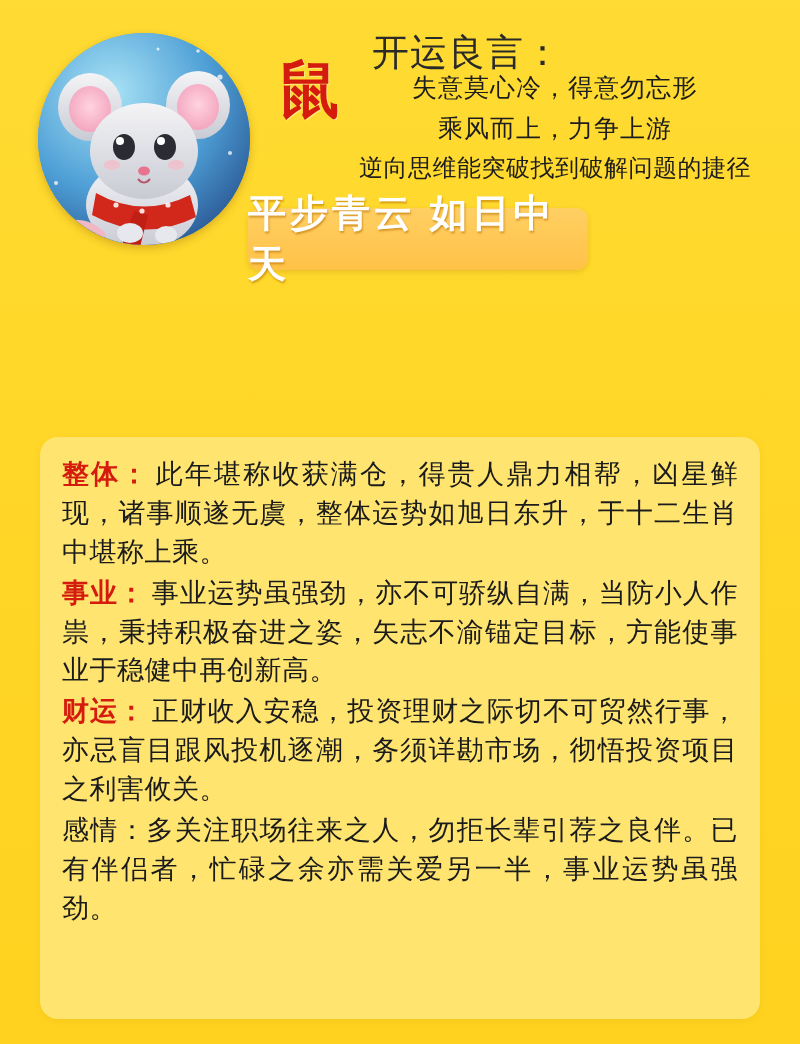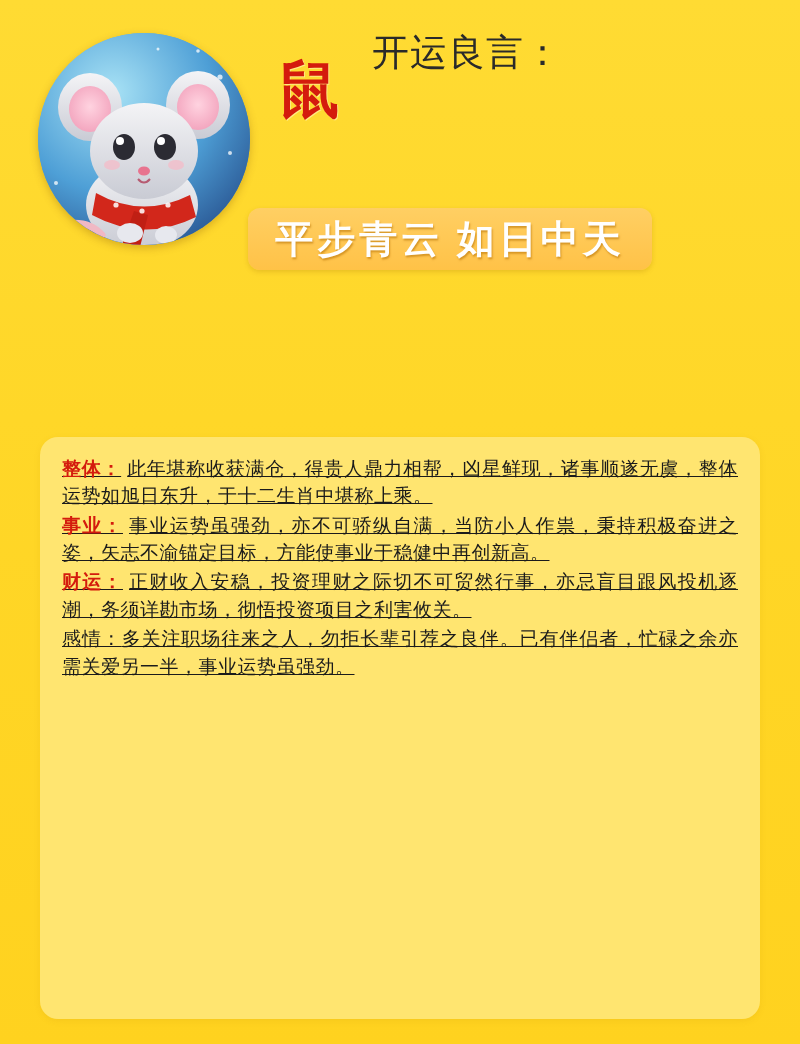--- a/index.html
+++ b/index.html
@@ -87,21 +87,21 @@
   }
   .luck-lines div:nth-child(3) {
     font-size: 24px;
     letter-spacing: 0.5px;
   }
 
   .banner {
     position: absolute;
     left: 248px;
     top: 208px;
-    width: 404px;
+    width: 340px;
     height: 62px;
     background: linear-gradient(180deg, #ffcf63 0%, #ffc247 100%);
     border-radius: 12px;
     display: flex;
     align-items: center;
     justify-content: center;
     box-shadow: 0 2px 5px rgba(150, 100, 0, 0.22);
   }
   .banner span {
     font-size: 38px;
@@ -119,27 +119,26 @@
     width: 720px;
     height: 582px;
     background: #ffe570;
     border-radius: 18px;
     box-sizing: border-box;
     padding: 18px 22px 12px 22px;
     box-shadow: 0 2px 6px rgba(180, 130, 0, 0.12);
   }
 
   .section {
-    font-size: 19px;
+    font-size: 27px;
     line-height: 1.44;
     color: #1b1b1b;
     letter-spacing: 0.5px;
     margin-bottom: 2px;
     text-align: justify;
-    text-decoration: underline;
   }
   .section .lbl {
     font-weight: bold;
     color: #d41b0d;
     margin-right: 6px;
   }
   .section.plain .lbl {
     font-weight: normal;
     color: #1b1b1b;
     margin-right: 0;
@@ -215,20 +214,25 @@
         <ellipse cx="128" cy="202" rx="11" ry="9" fill="#e7e8ee"></ellipse>
 
         <path d="M10 196 q36 -14 54 6" stroke="#f0b8c4" stroke-width="7" fill="none" stroke-linecap="round"></path>
       </svg>
     </div>
 
     <div class="zodiac-char">鼠</div>
 
     <div class="luck-label">开运良言：</div>
 
+    <div class="luck-lines">
+      <div>失意莫心冷，得意勿忘形</div>
+      <div>乘风而上，力争上游</div>
+      <div>逆向思维能突破找到破解问题的捷径</div>
+    </div>
 
     <div class="banner">
       <span>平步青云 如日中天</span>
     </div>
 
   </div>
 
   <div class="card">
 
     <div class="section">

